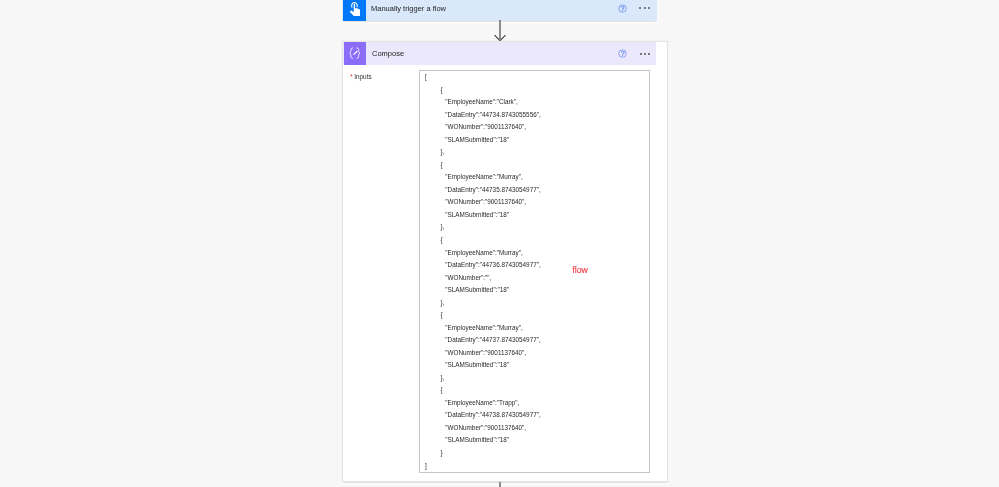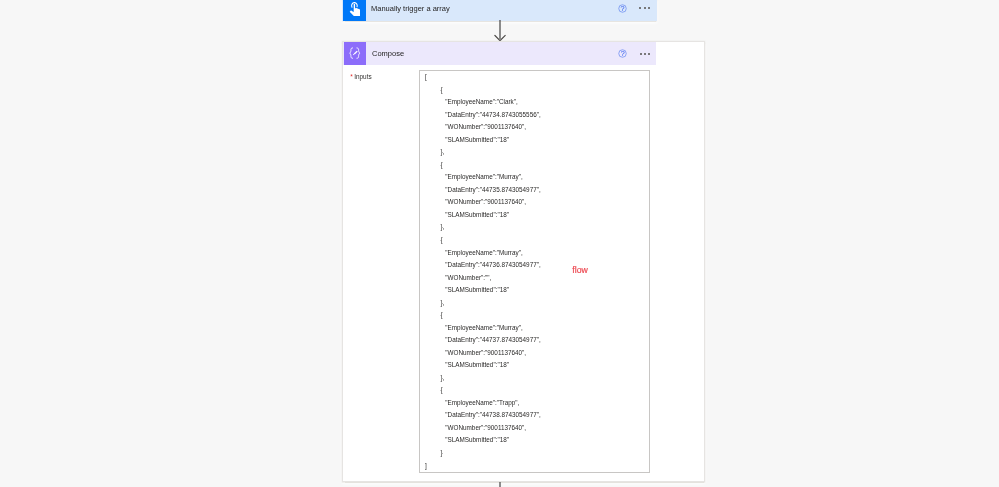--- a/index.html
+++ b/index.html
@@ -16,21 +16,21 @@
   .trigger-icon svg{position:absolute;left:5.6px;top:1.5px;}
   .trigger-title{position:absolute;left:29px;top:0.7px;height:20px;line-height:20px;
     font-size:7.5px;color:#201f1e;}
 
   
   .connector{position:absolute;left:499.5px;}
   .connector .stem{position:absolute;left:-2px;top:0;width:4px;}
   .connector svg{position:absolute;left:-5.5px;}
 
   
-  .compose-card{position:absolute;left:342px;top:41px;width:363px;height:441px;
+  .compose-card{position:absolute;left:342px;top:41px;width:326px;height:441px;
     background:#fff;border:1px solid #e6e4e2;box-sizing:border-box;
     box-shadow:0 .8px .9px rgba(120,108,80,.16),0 0 1.6px rgba(120,108,80,.10),0 1.8px 3.2px rgba(255,255,255,.9);}
   .compose-head{position:absolute;left:0;top:0;width:313px;height:23px;background:#ece8fc;}
   .compose-icon{position:absolute;left:1px;top:0px;width:22px;height:23px;background:#8c6dfa;
     display:flex;align-items:center;justify-content:center;overflow:hidden;}
   .compose-title{position:absolute;left:29px;top:0;height:23px;line-height:23px;
     font-size:7.5px;color:#201f1e;}
 
   .help-btn{position:absolute;width:9px;height:9px;line-height:0;}
   .help-btn .qm{position:absolute;left:0;top:0;width:9px;height:9px;line-height:9.7px;text-align:center;font-size:7.2px;color:#4a6ef0;-webkit-text-stroke:.1px #4a6ef0;}
@@ -61,21 +61,21 @@
   <div class="trigger-card" style="background-color: rgb(217, 232, 251);">
     <div class="trigger-icon" style="background-color: rgb(0, 120, 248);">
       <svg width="11.4" height="14.6" viewBox="4.6 4.0 14.9 16.8" preserveAspectRatio="none" aria-hidden="true">
         <path d="M8.5 9.9a3.6 3.6 0 1 1 6.6-.45" fill="none" stroke="#ffffff" stroke-width="1.35" stroke-linecap="round"></path>
         <g fill="#ffffff">
           <rect x="10.75" y="6.0" width="1.75" height="9.2" rx=".87"></rect>
           <path d="M12.6 11.6c0-.5.6-.9 1.6-.6l4.1 1.3c1 .32 1.5 1.0 1.5 2v4.1c0 1.2-.9 2.1-2.1 2.1h-5.3c-.7 0-1.3-.25-1.8-.72l-5.1-4.5 1.0-1.0c.4-.4 1.0-.5 1.5-.22l2.5 1.4z"></path>
         </g>
       </svg>
     </div>
-    <div class="trigger-title">Manually trigger a array</div>
+    <div class="trigger-title">Manually trigger a flow</div>
     <div class="help-btn" style="left:276.1px;top:5.8px;">
       <svg width="9" height="9" viewBox="0 0 18 18">
           <circle cx="9" cy="9" r="7.5" fill="none" stroke="#5b7ef0" stroke-width="1.3"></circle>
         </svg>
       <span class="qm">?</span>
     </div>
     <div class="dots" style="left:297.4px;top:8.8px;">
       <i></i>
         <i></i>
         <i></i>

